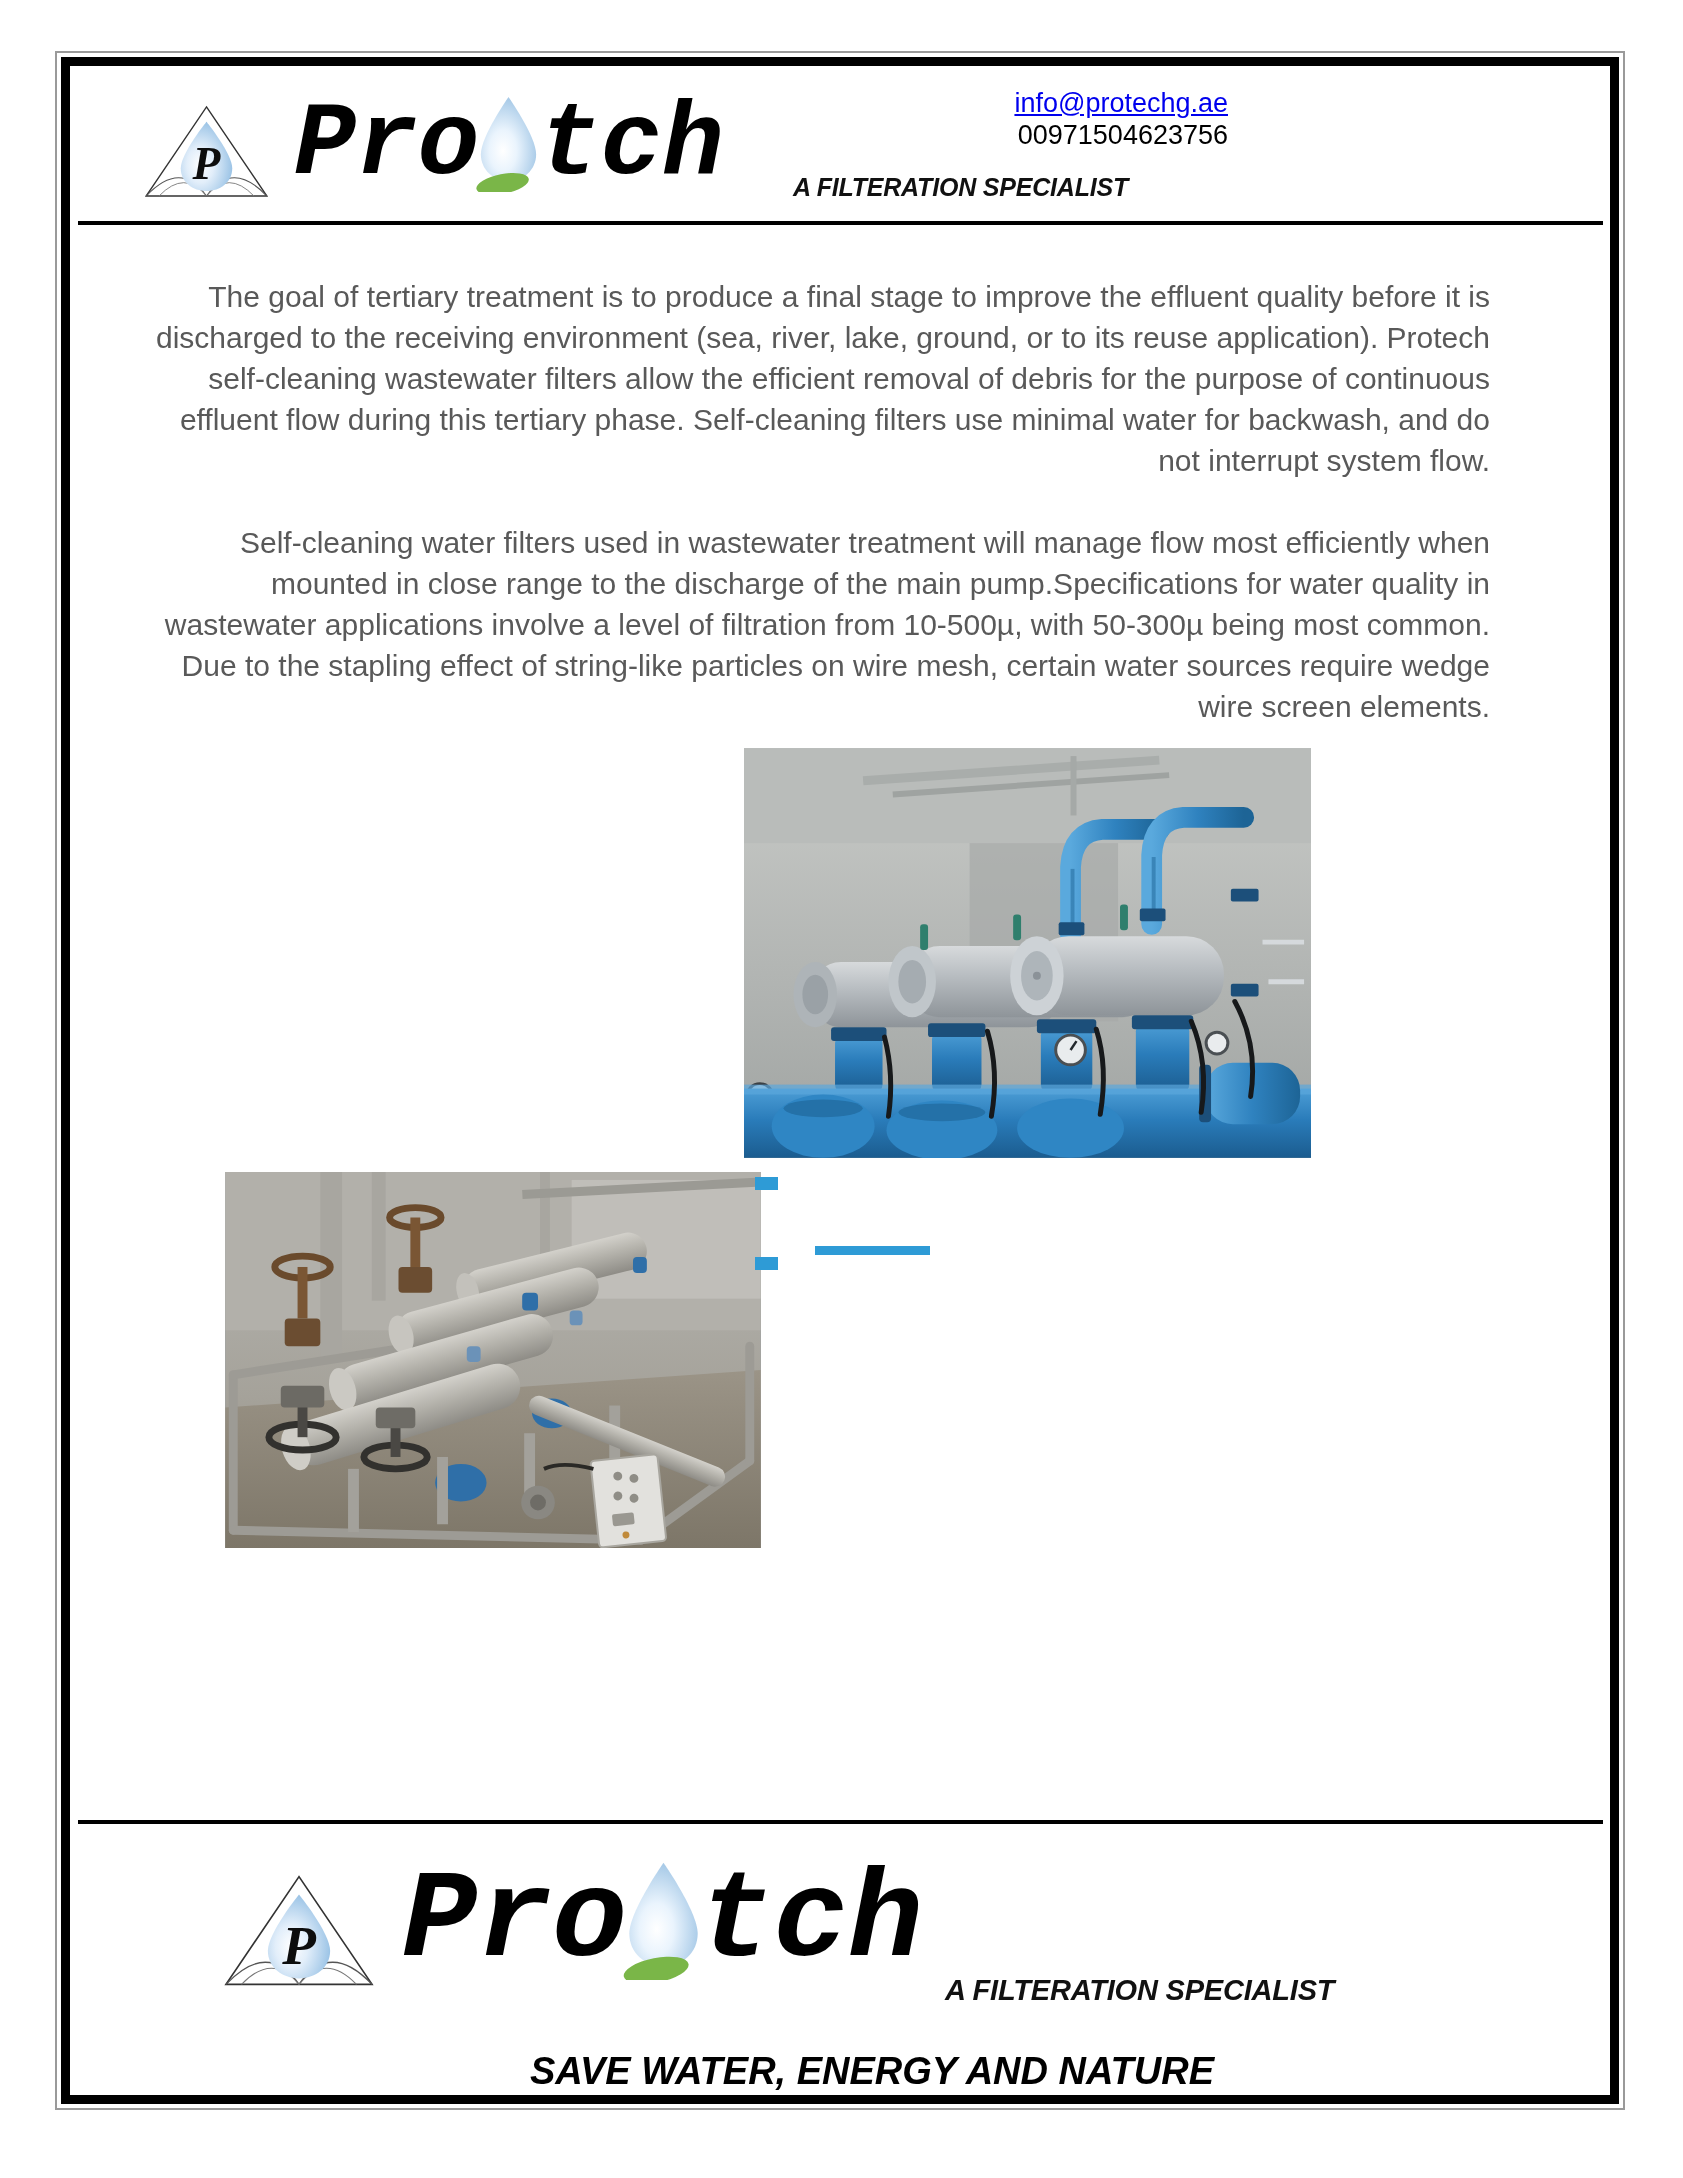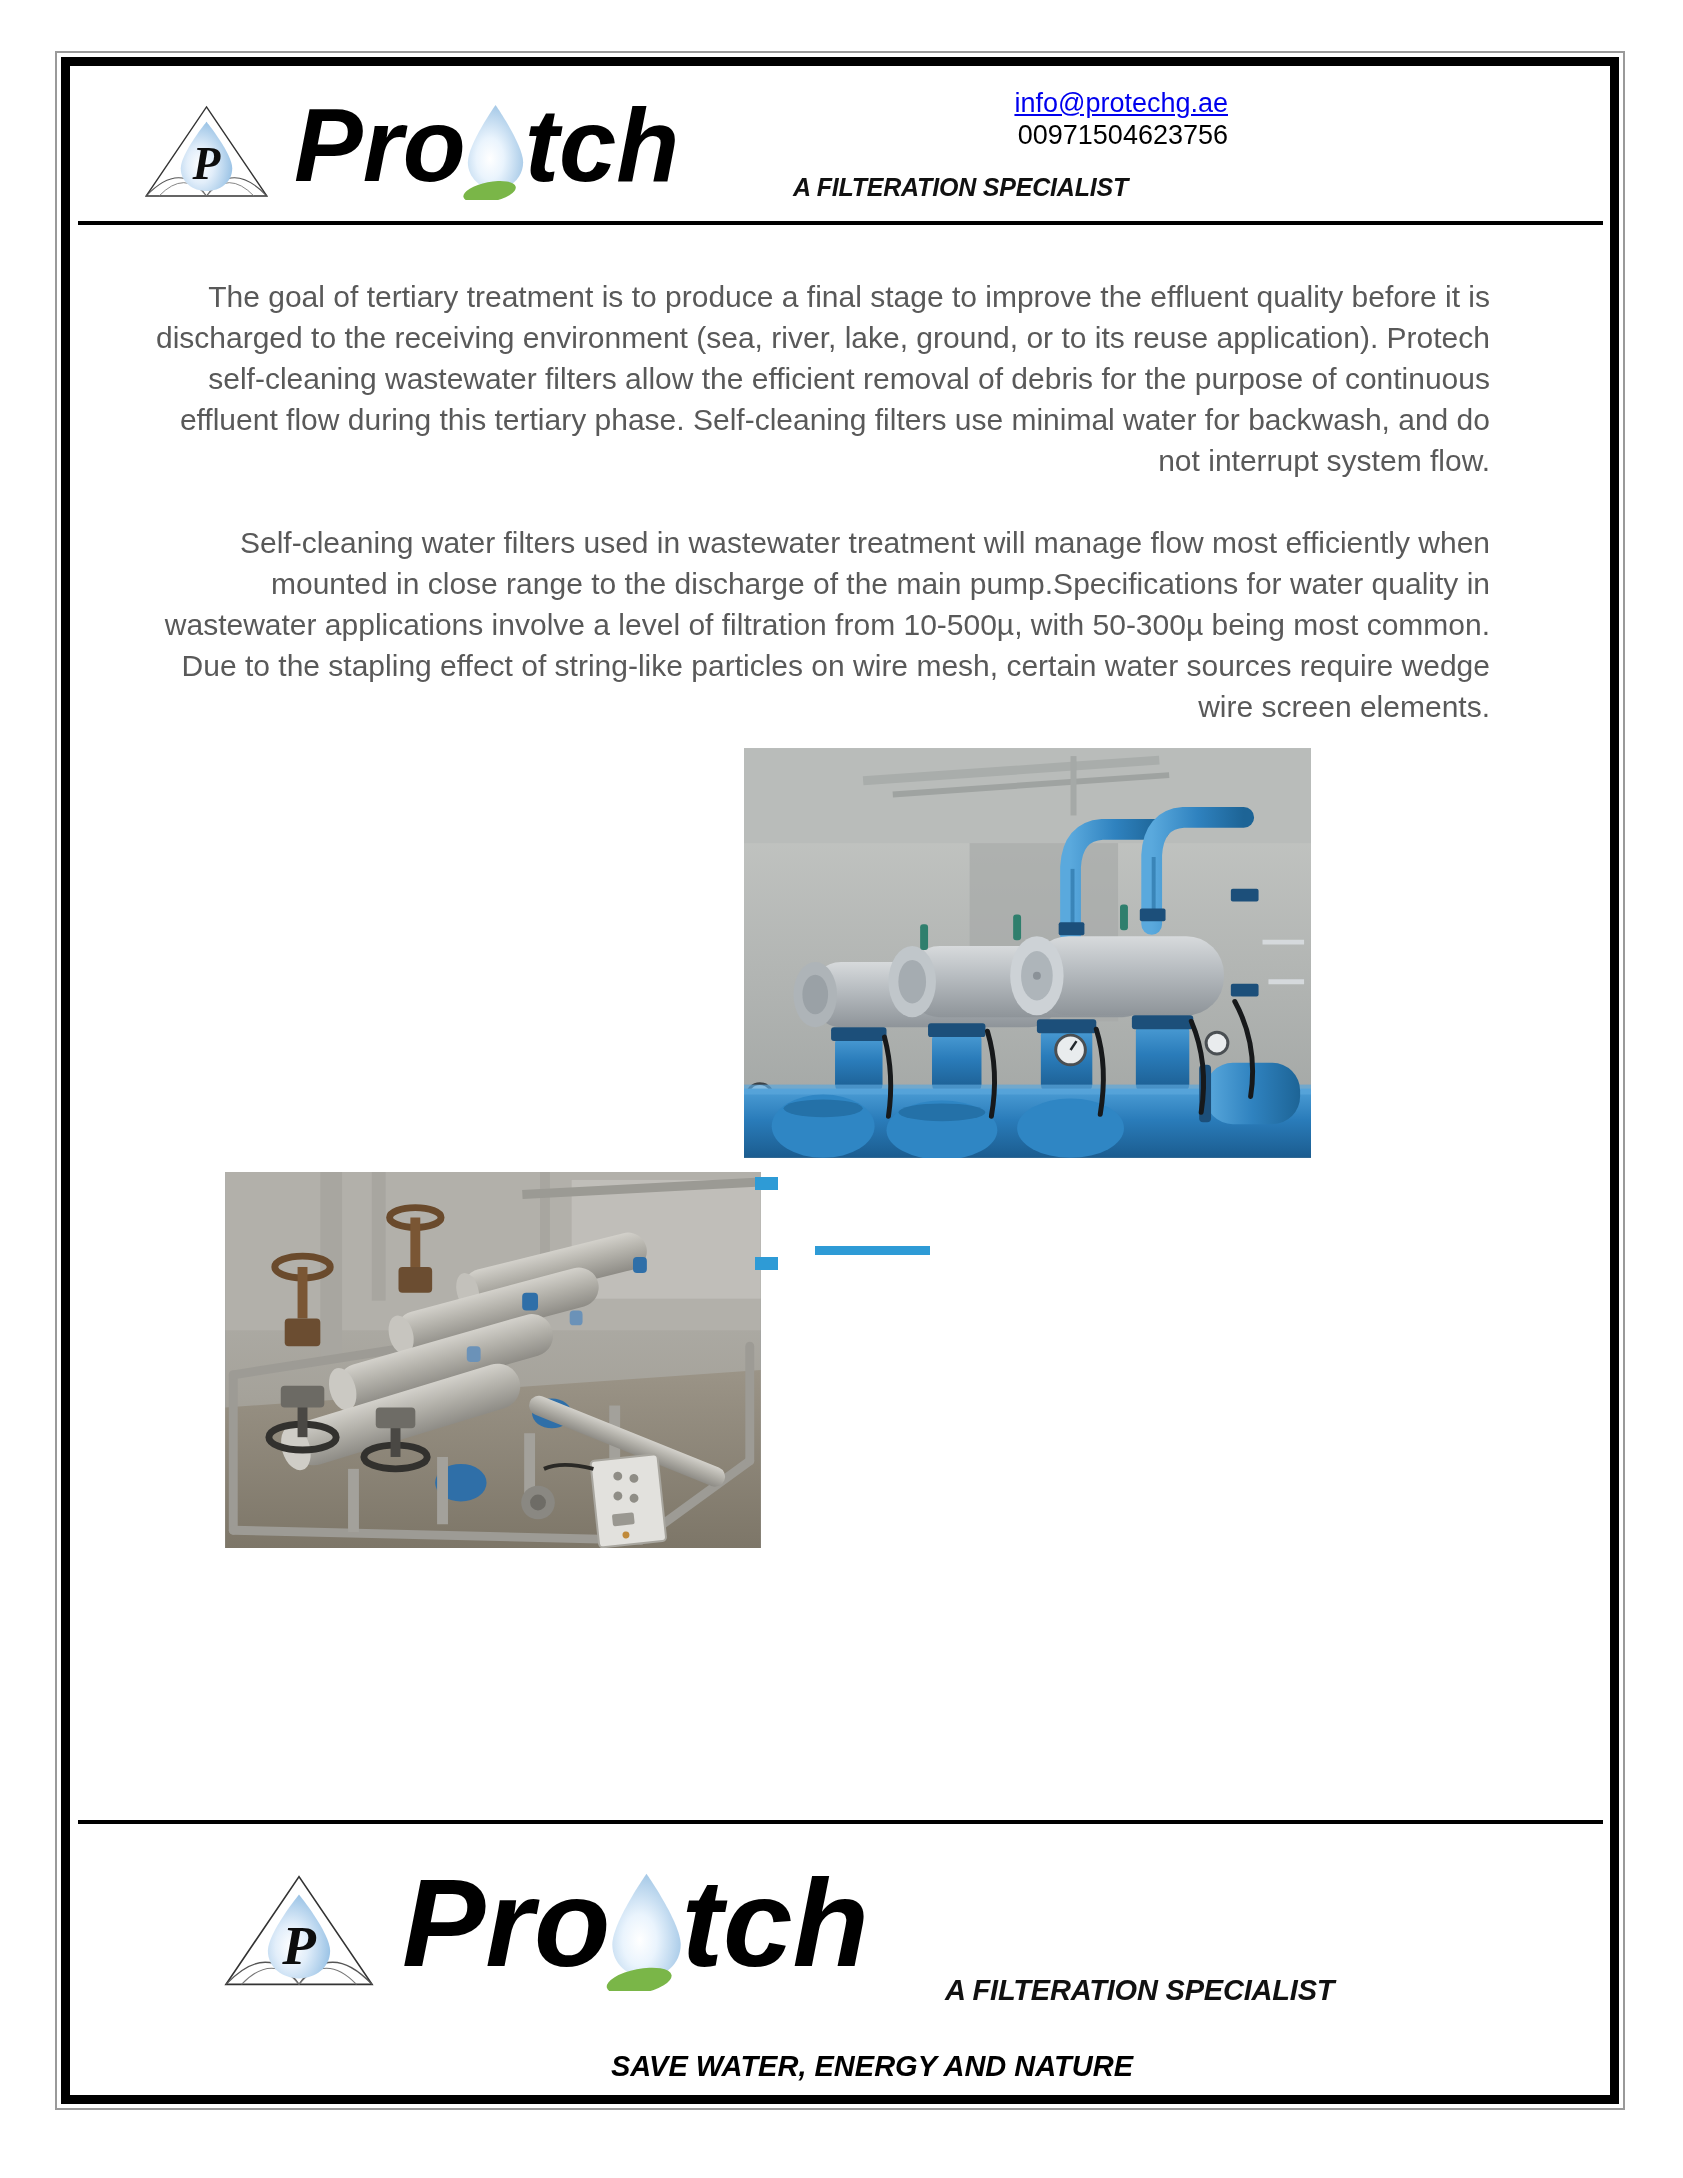--- a/index.html
+++ b/index.html
@@ -77,21 +77,21 @@
   }
   .logo-mark {
     position: relative;
     flex: none;
   }
   .logo-mark svg { display: block; }
 
   .logo-word {
     position: relative;
     flex: none;
-    font-family: Liberation Sans, sans-serif;
+    font-family: Liberation Mono, monospace;
     font-style: italic;
     font-weight: 700;
     color: #000000;
     line-height: 1;
     white-space: nowrap;
   }
   .logo-word .drop-slot {
     position: relative;
     display: inline-block;
   }
@@ -191,21 +191,21 @@
   }
   .footer-slogan {
     position: absolute;
     left: 0;
     top: 226px;
     width: 1604px;
     text-align: center;
     font-family: "Liberation Sans", sans-serif;
     font-weight: 700;
     font-style: italic;
-    font-size: 29px;
+    font-size: 38px;
     color: #000000;
   }
 </style>
 </head>
 <body>
 
 <div class="page-outer"></div>
 <div class="page-inner"></div>
 
 <div class="content">

